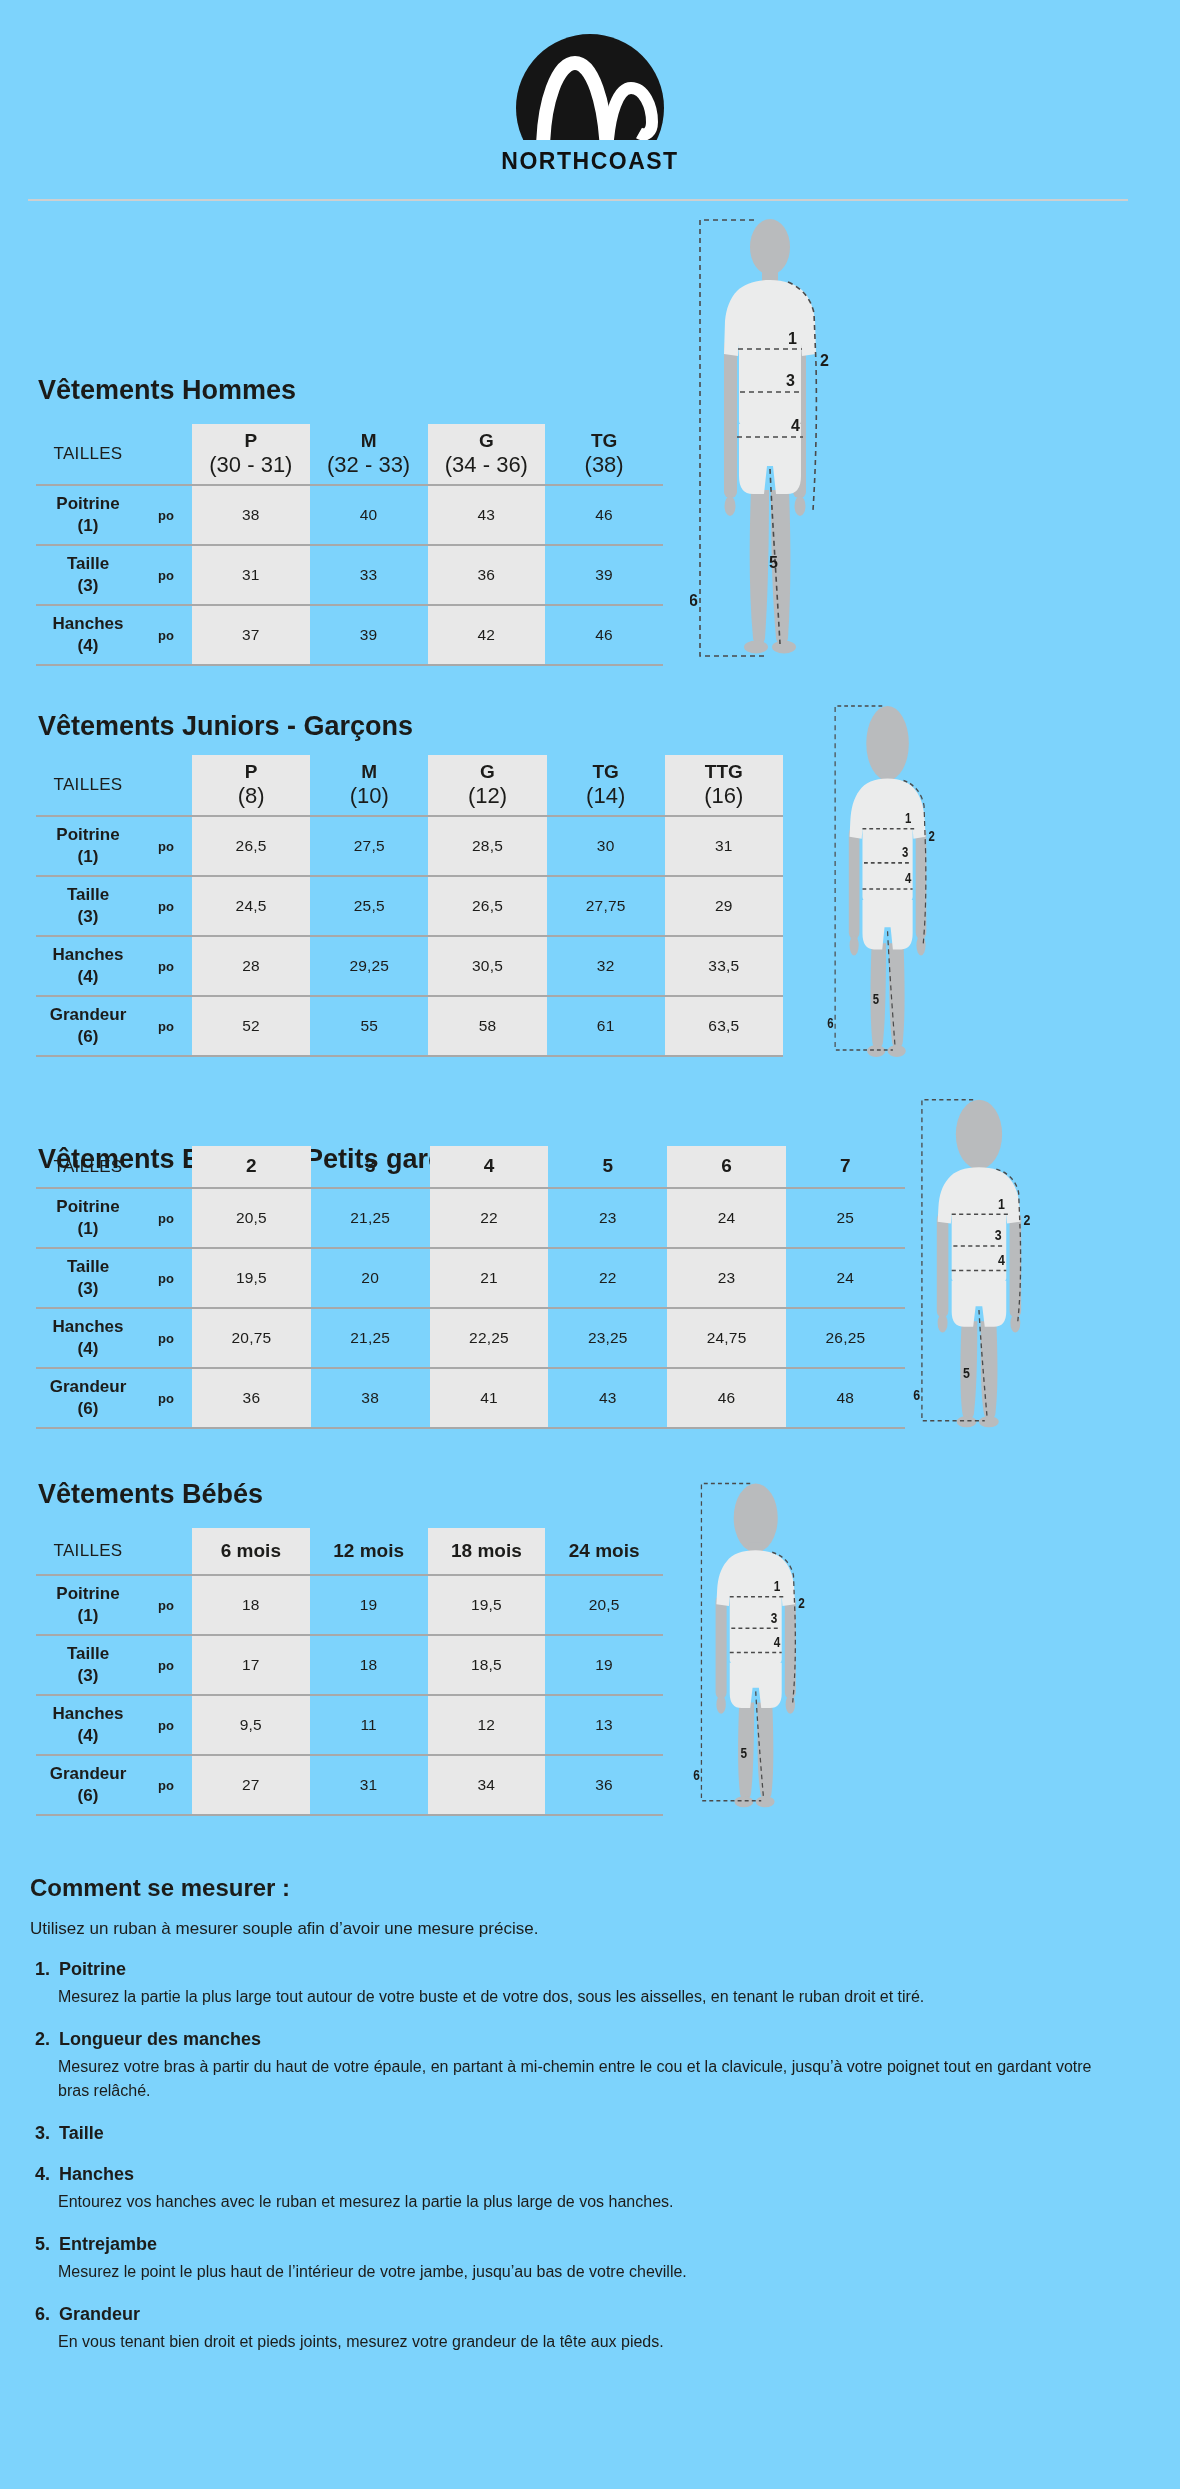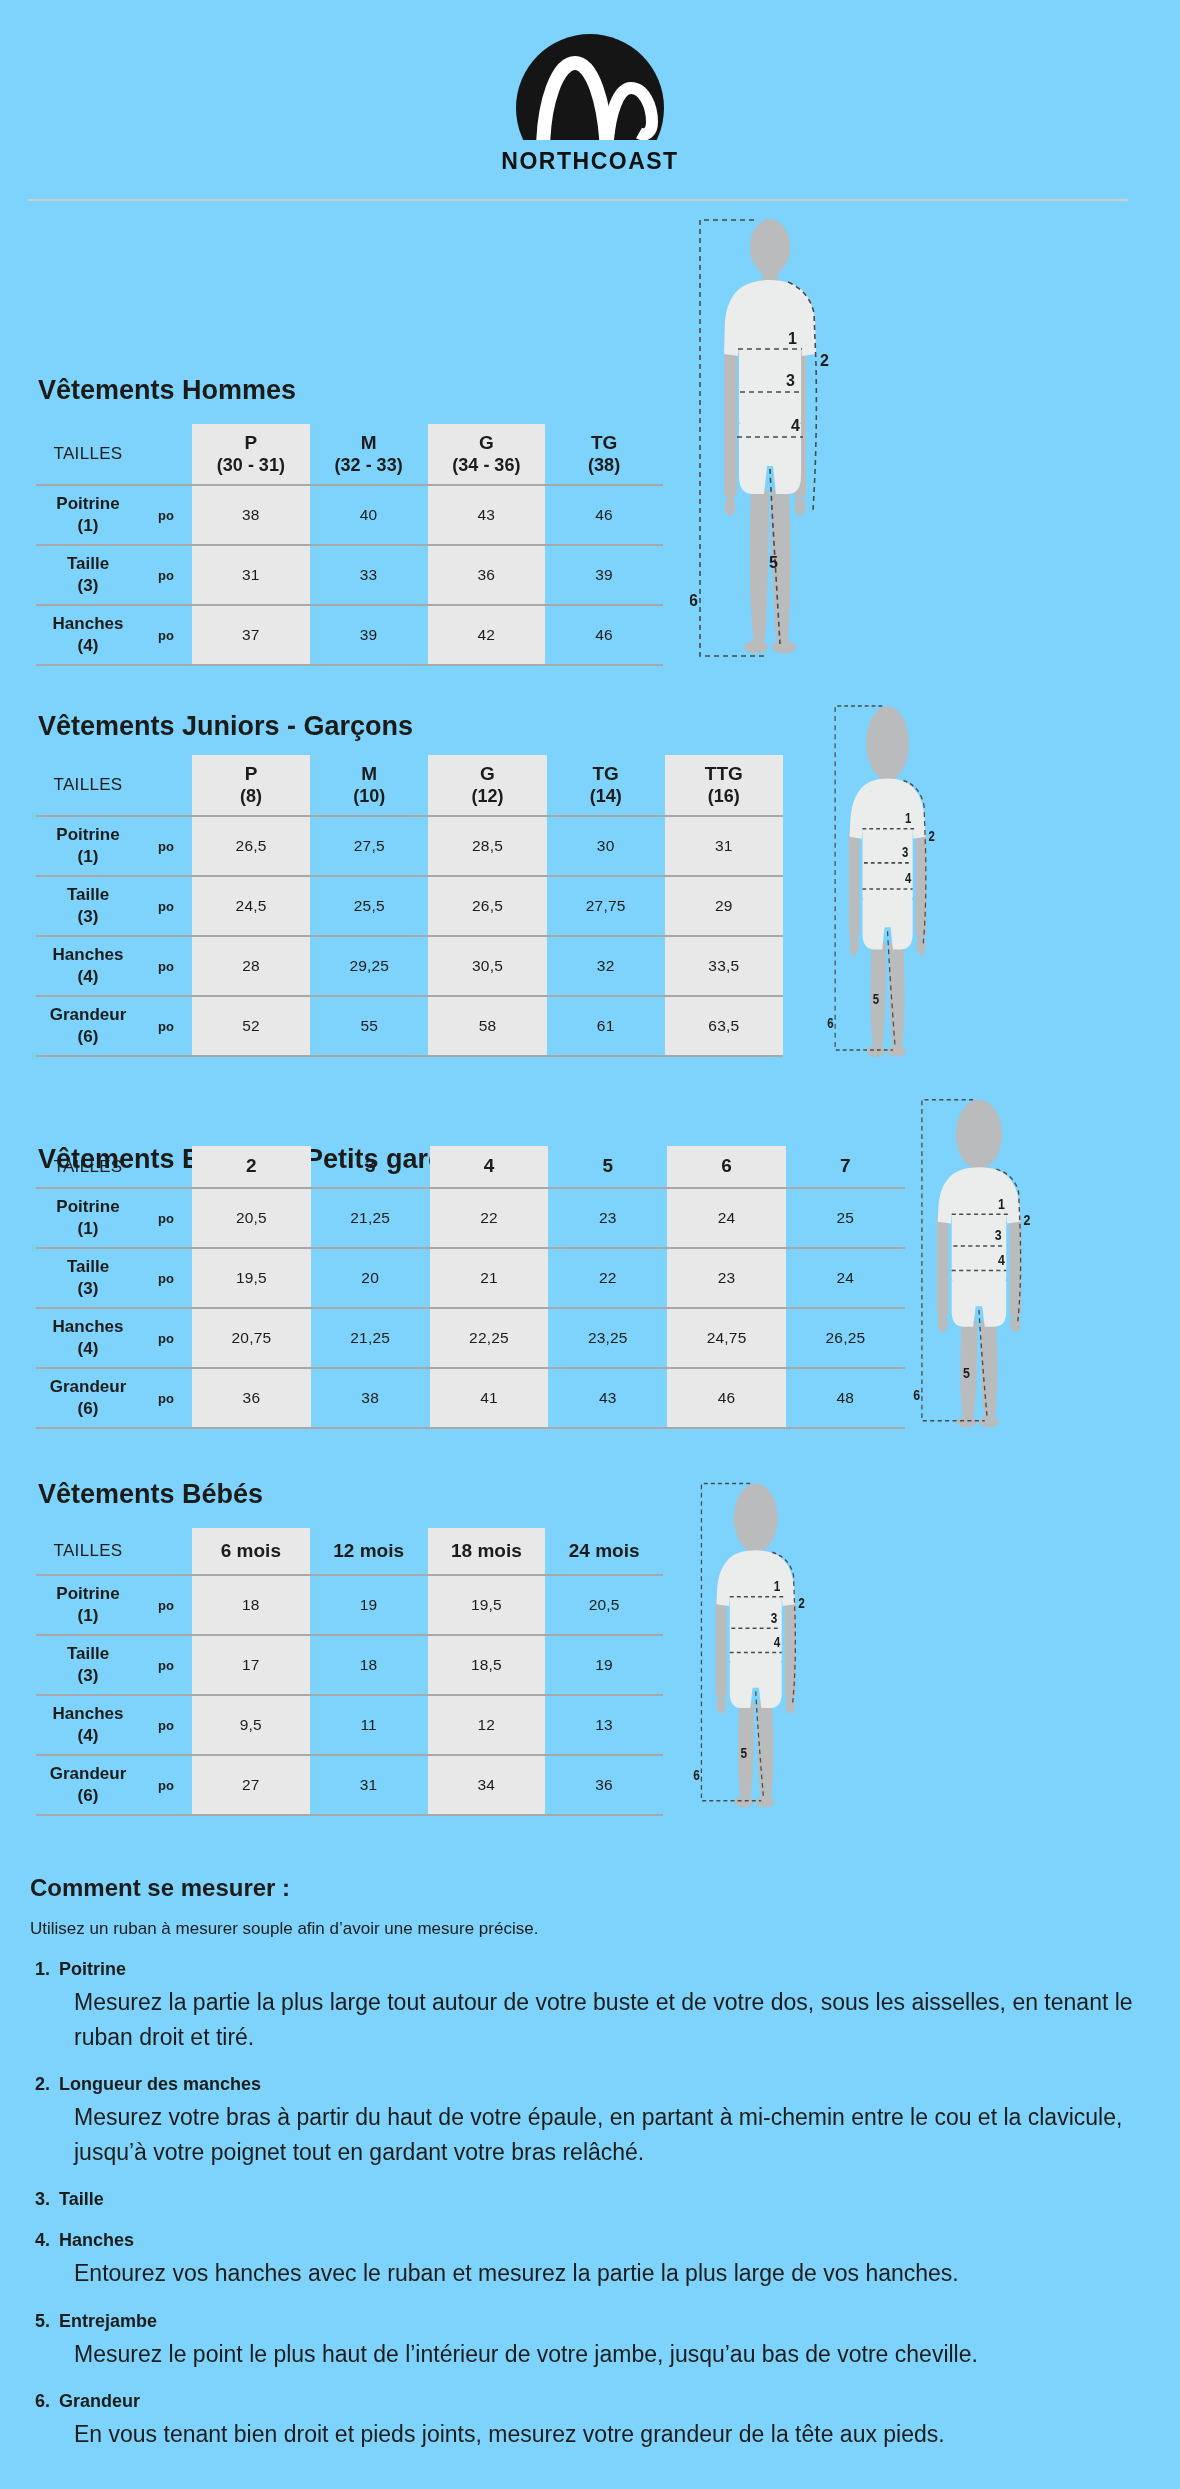--- a/index.html
+++ b/index.html
@@ -18,34 +18,34 @@
   
   .tbl{position:absolute;display:grid;}
   .cell{
     display:flex;flex-direction:column;align-items:center;justify-content:center;
     text-align:center;border-bottom:2px solid #a8a8a8;min-width:0;
   }
   .cell.hdr{border-bottom:2px solid #a8a8a8;}
   .shade{background:#e8e8e8;}
   .th-tailles{font-size:17px;font-weight:normal;letter-spacing:.3px;}
   .th-name{font-size:19px;font-weight:bold;line-height:1.18;}
-  .th-sub{font-size:18px;font-weight:bold;line-height:1.18;}
+  .th-sub{font-size:22px;font-weight:normal;line-height:1.18;}
   .r-name{font-size:17px;font-weight:bold;line-height:1.3;}
   .unit{font-size:13px;font-weight:bold;}
   .val{font-size:15.5px;font-weight:normal;letter-spacing:.2px;}
   
   .fig{position:absolute;}
   .fig svg{display:block;width:100%;height:100%;}
   
   .howto{position:absolute;left:30px;top:1874px;width:1120px;}
   .howto h2{margin:0;font-size:24px;font-weight:bold;}
   .howto .intro{margin:17px 0 0;font-size:17px;}
   .item{margin-top:20px;}
   .item-head{display:flex;gap:9px;padding-left:5px;font-size:18px;font-weight:bold;}
-  .item-body{margin:5px 0 0 44px;font-size:23px;line-height:1.5;max-width:1065px;}
+  .item-body{margin:5px 0 0 28px;font-size:16px;line-height:1.5;max-width:1065px;}
 </style>
 </head>
 <body>
 
 <div class="page">
 
   <header class="logo">
     <svg viewBox="0 0 150 110" aria-hidden="true">
       <defs>
           <clipPath id="logoclip">

